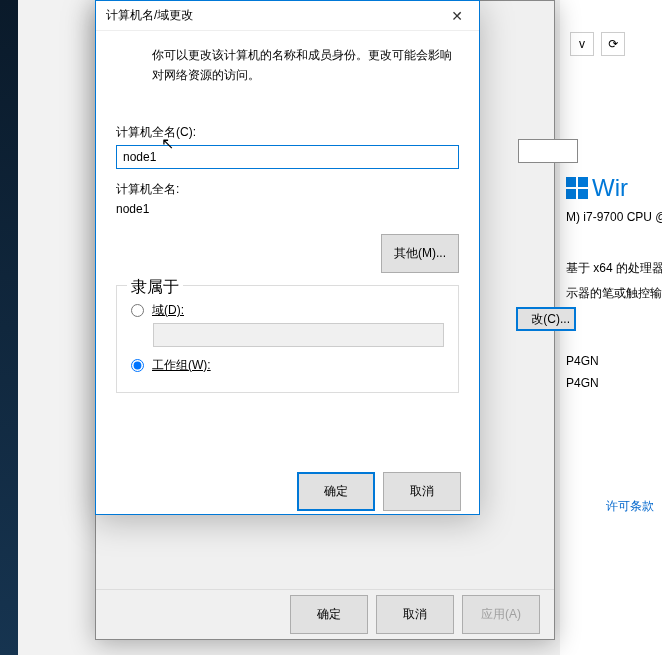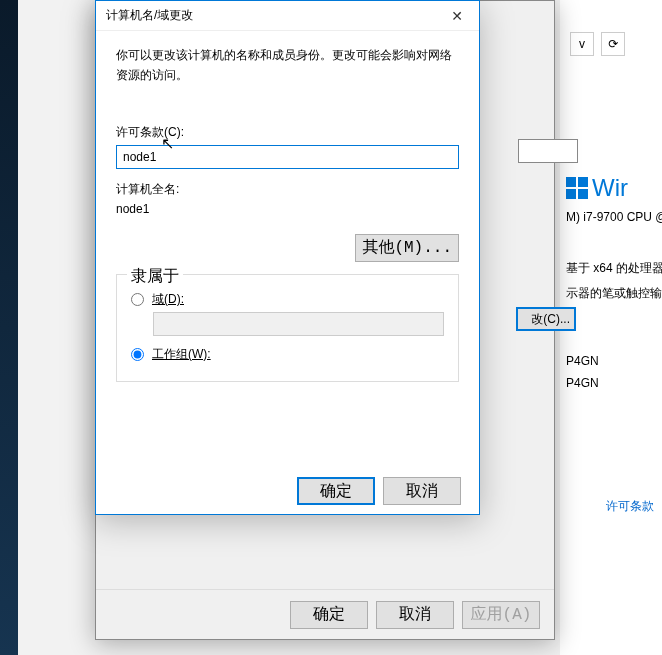--- a/index.html
+++ b/index.html
@@ -36,24 +36,24 @@
       display: flex; align-items: center; justify-content: flex-end;
       padding-right: 4px; font-size: 12px;
     }
     .sys-footer {
       position: absolute; left: 0; right: 0; bottom: 0; height: 50px;
       background: #f0f0f0; border-top: 1px solid #ddd;
       display: flex; gap: 8px; justify-content: flex-end; align-items: center;
       padding-right: 14px;
     }
     .btn-std {
-      min-width: 78px; height: 28px;
+      min-width: 78px; height: 39px;
       background: #e1e1e1; border: 1px solid #adadad;
-      font-size: 16px; cursor: pointer;
-      display: inline-flex; align-items: center; justify-content: center; font-family: Liberation Mono, monospace;
+      font-size: 12px; cursor: pointer;
+      display: inline-flex; align-items: center; justify-content: center;
     }
     .btn-std.default { border: 2px solid #0078d7; }
     .btn-std.disabled { color: #a0a0a0; cursor: default; }
 
     
     .modal {
       position: absolute;
       left: 95px; top: 0;
       width: 385px; height: 515px;
       background: #fff;
@@ -67,21 +67,21 @@
       border-bottom: 1px solid #eee;
       position: relative;
     }
     .close-btn {
       position: absolute; right: 0; top: 0;
       width: 44px; height: 30px;
       display: flex; align-items: center; justify-content: center;
       font-size: 14px; color: #333; cursor: pointer;
     }
     .modal-body { flex: 1; padding: 14px 20px 6px 20px; position: relative; }
-    .desc { line-height: 1.7; margin-bottom: 38px; }
+    .desc { line-height: 1.7; margin-bottom: 38px; margin-left: 36px; }
     .label-row { margin-bottom: 4px; }
     .text-input {
       width: 100%; height: 24px;
       border: 1px solid #0078d7; outline: none;
       padding: 2px 6px; font-size: 12px; font-family: inherit;
     }
     .text-input.plain { border: 1px solid #aaa; }
     .full-name { margin-top: 12px; }
     .full-name-val { margin-top: 4px; }
     .more-row { display: flex; justify-content: flex-end; margin: 18px 0 12px; }
@@ -184,21 +184,21 @@
 <div class="modal">
   <div class="modal-title">
     <span>计算机名/域更改</span>
     <div class="close-btn">
       <span>✕</span>
     </div>
   </div>
   <div class="modal-body">
     <div class="desc">你可以更改该计算机的名称和成员身份。更改可能会影响对网络资源的访问。</div>
 
-    <div class="label-row">许可条款(C):</div>
+    <div class="label-row">计算机全名(C):</div>
     <input class="text-input" type="text" value="node1" style="">
 
     <div class="full-name">
       <div>计算机全名:</div>
       <div class="full-name-val">node1</div>
     </div>
 
     <div class="more-row">
       <button class="btn-std">其他(M)...</button>
     </div>

